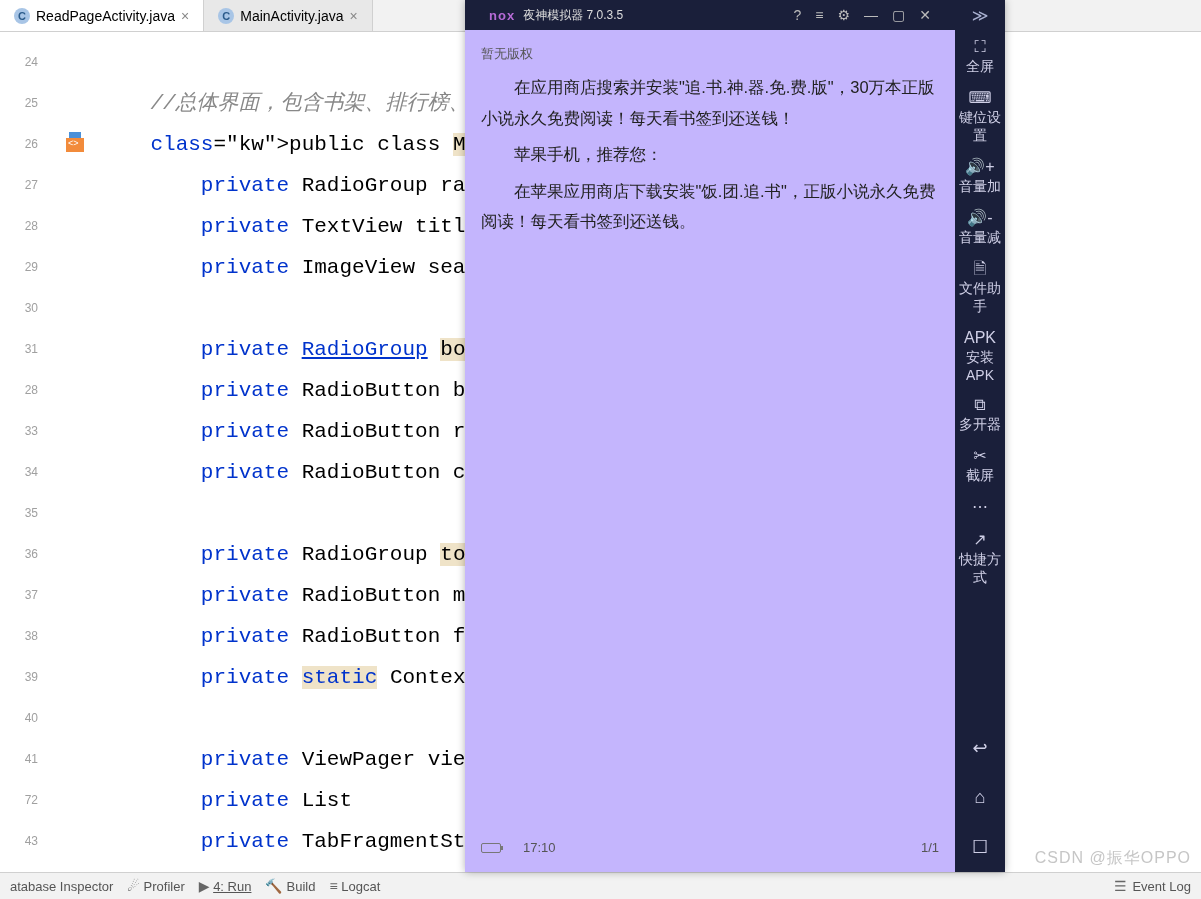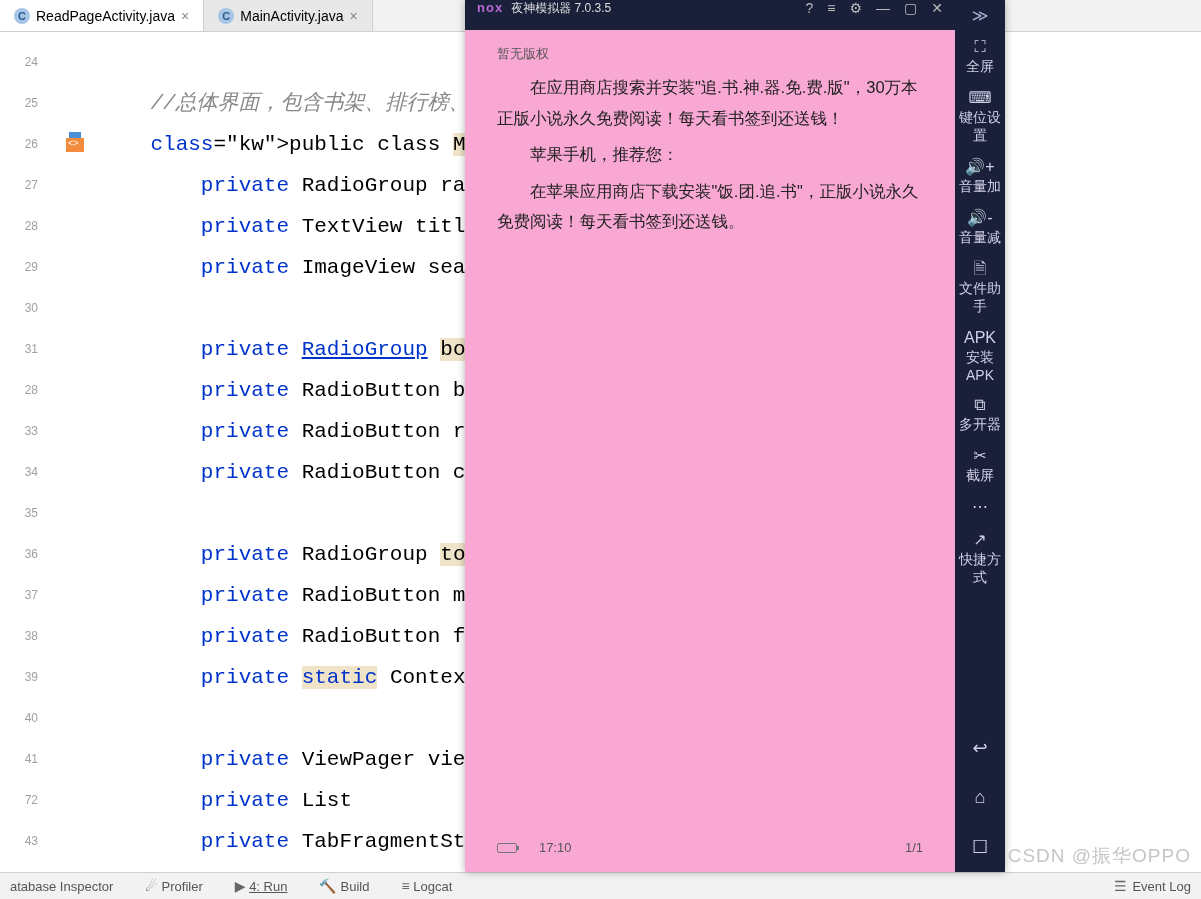--- a/index.html
+++ b/index.html
@@ -22,51 +22,51 @@
 .class-ic::before { content:""; position:absolute; top:-6px; left:3px; width:12px; height:6px; background:#4a90d9; }
 .class-ic::after { content:"<>"; position:absolute; font-size:9px; color:#fff; left:2px; top:0; }
 
 .code { flex:1; font-family:"Consolas","Courier New",monospace; font-size:21px; line-height:41px; padding-top:10px; white-space:pre; overflow:hidden; }
 .kw { color:#0033cc; }
 .comment { color:#888; font-style:italic; }
 .hl { background:#efe3c8; }
 .under { text-decoration:underline; color:#0033cc; }
 
 
-.bottombar { position:absolute; bottom:0; left:0; right:0; height:27px; background:#f2f2f2; border-top:1px solid #d0d0d0; display:flex; align-items:center; font-size:13px; color:#555; padding:0 10px; gap:32px; }
+.bottombar { position:absolute; bottom:0; left:0; right:0; height:27px; background:#f2f2f2; border-top:1px solid #d0d0d0; display:flex; align-items:center; font-size:13px; color:#555; padding:0 10px; gap:14px; }
 .bottombar .bicon { font-size:14px; color:#666; }
 .evlog { margin-left:auto; display:flex; align-items:center; gap:6px; }
 
 
 .emu { position:absolute; left:465px; top:0; width:540px; height:872px; display:flex; box-shadow:0 0 8px rgba(0,0,0,.3); }
 .emu-main { width:490px; display:flex; flex-direction:column; }
-.emu-title { height:30px; background:#1a1f3a; color:#ddd; display:flex; align-items:flex-start; padding:0 12px; font-size:12px; gap:8px; }
+.emu-title { height:30px; background:#1a1f3a; color:#ddd; display:flex; align-items:center; padding:0 24px; font-size:12px; gap:8px; }
 .nox { color:#b66bd6; font-weight:bold; letter-spacing:1px; font-size:13px; }
 .emu-title-btns { margin-left:auto; display:flex; gap:14px; color:#bbb; font-size:14px; }
 .emu-title-btns span { cursor:pointer; }
 
-.emu-screen { flex:1; background:#f9a8d4; color:#222; padding:12px 32px; font-size:16.5px; line-height:1.85; display:flex; flex-direction:column; }
+.emu-screen { flex:1; background:#c4b5fd; color:#222; padding:12px 16px; font-size:16.5px; line-height:1.85; display:flex; flex-direction:column; }
 .emu-head { font-size:13px; color:#555; margin-bottom:6px; }
 .emu-body { flex:1; }
 .emu-body p { margin-bottom:6px; text-indent:2em; }
 .emu-foot { display:flex; align-items:center; font-size:13px; color:#555; }
 .emu-foot .left { display:flex; align-items:center; gap:22px; }
 .batt { width:20px; height:10px; border:1px solid #777; border-radius:2px; position:relative; }
 .batt::after { content:""; position:absolute; right:-3px; top:2px; width:2px; height:4px; background:#777; }
 .emu-foot .right { margin-left:auto; }
 
 .emu-side { width:50px; background:#1a1f3a; color:#cfcfe6; display:flex; flex-direction:column; align-items:center; padding-top:6px; }
 .emu-side .collapse { color:#a8b0d0; font-size:16px; margin-bottom:8px; cursor:pointer; }
 .side-btn { width:100%; text-align:center; padding:6px 0 8px 0; cursor:pointer; }
 .side-btn .si { font-size:16px; display:block; line-height:1; margin-bottom:3px; }
 .side-btn .sl { font-size:14px; display:block; }
 .side-spacer { flex:1; }
 .nav-btn { font-size:18px; margin:14px 0; cursor:pointer; }
 
-.watermark { position:absolute; right:10px; bottom:30px; color:#c6c6c6; font-size:19px; letter-spacing:1px; }
+.watermark { position:absolute; right:10px; bottom:30px; color:#c6c6c6; font-size:16px; letter-spacing:1px; }
 </style>
 </head>
 <body>
 
 <div class="tabs">
   <div class="tab active">
     <span class="c-icon">C</span>
     <span>ReadPageActivity.java</span>
     <span class="close">×</span>
   </div>

